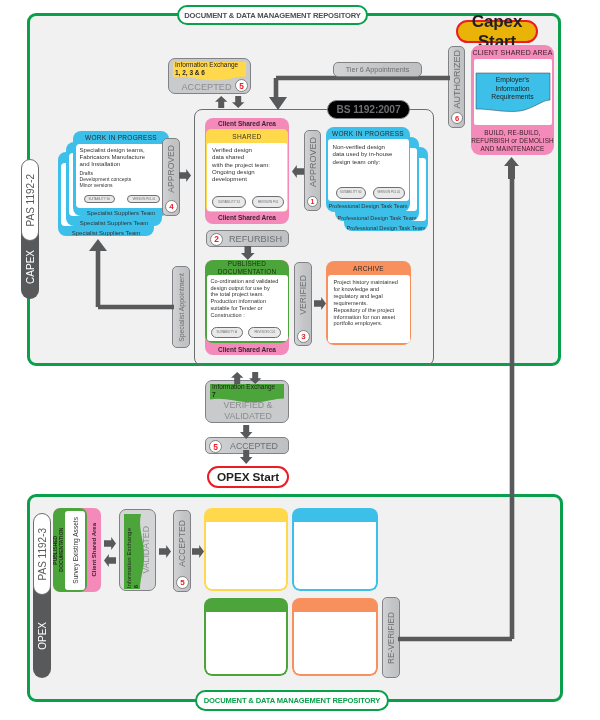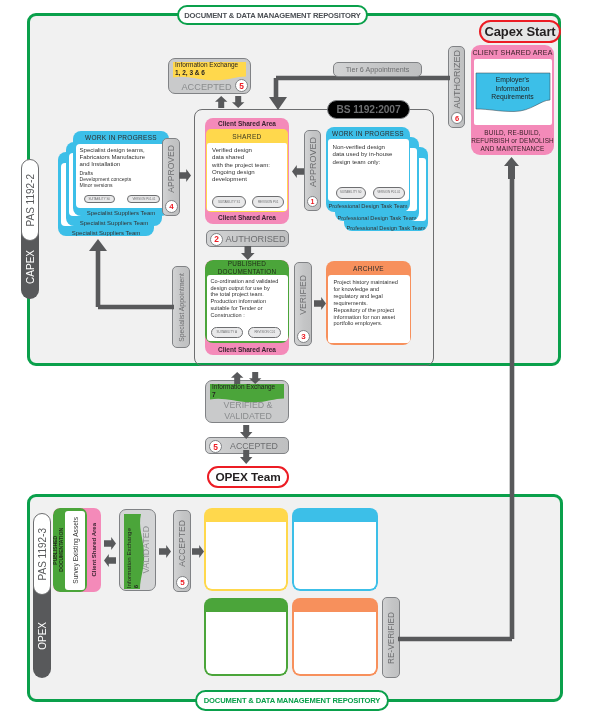--- a/index.html
+++ b/index.html
@@ -223,35 +223,35 @@
   <div class="abs gtab" style="left:448px;top:46px;width:17px;height:82px;">
     <div class="abs ctr" style="left:0;top:0;width:15px;height:64px;font-size:9px;">
       <span class="vtxt">AUTHORIZED</span>
     </div>
     <div class="abs num ctr" style="left:2px;bottom:3px;width:12px;height:12px;font-size:7.5px;">
       <span>6</span>
     </div>
   </div>
 
   <div class="abs gtab ctr" style="left:206px;top:230px;width:83px;height:17px;font-size:9.2px;padding-left:16px;">
-    <span>AUTHORISED</span>
+    <span>REFURBISH</span>
     <div class="abs num ctr" style="left:3px;top:1.5px;width:13px;height:13px;font-size:8.4px;">
       <span>2</span>
     </div>
   </div>
 
   <div class="abs gtab ctr" style="left:172px;top:266px;width:18px;height:82px;font-size:6.8px;">
     <span class="vtxt">Specialist Appointment</span>
   </div>
 
   <div class="abs gtab ctr" style="left:333px;top:62px;width:89px;height:15px;font-size:7.2px;z-index:8;">
     <span>Tier 6 Appointments</span>
   </div>
 
-  <div class="abs ctr" style="left:479px;top:20px;width:82px;height:23px;background:#e5e5e5;border:2.4px solid #ec1c24;border-radius:12px;font-size:13px;font-weight:bold;color:#231f20;letter-spacing:-0.1px;">
+  <div class="abs ctr" style="left:456px;top:20px;width:82px;height:23px;background:#eab308;border:2.4px solid #ec1c24;border-radius:12px;font-size:17px;font-weight:bold;color:#231f20;letter-spacing:-0.1px;">
     <span>Capex Start</span>
   </div>
 
   <div class="abs card" style="left:471px;top:45px;width:83px;height:110px;background:#f48ab9;border-radius:9px;">
     <div class="ctr" style="height:14px;font-size:7.0px;color:#3a2129;font-weight:normal;letter-spacing:0.2px;">
       <span>CLIENT SHARED AREA</span>
     </div>
     <div style="margin:0 2.5px;height:66px;background:#fff;border-radius:2px;position:relative;">
       <svg width="78" height="66" viewBox="0 0 78 66" style="position:absolute;left:0;top:0;">
         <path d="M2 14 L76 14 L76 41 C67 41 57 52.5 40 52.5 C23 52.5 16 50 2 50 Z" fill="#3cbfe8" stroke="#3f4a52" stroke-width="0.55"></path>
@@ -300,21 +300,21 @@
   </div>
 
   <div class="abs gtab ctr" style="left:205px;top:437px;width:84px;height:17px;font-size:8.8px;padding-left:14px;">
     <span>ACCEPTED</span>
     <div class="abs num ctr" style="left:3px;top:2px;width:13px;height:13px;font-size:8.4px;">
       <span>5</span>
     </div>
   </div>
 
   <div class="abs ctr" style="left:207px;top:466px;width:82px;height:22px;background:#fff;border:2.4px solid #ec1c24;border-radius:11px;font-size:11.8px;font-weight:bold;color:#231f20;letter-spacing:-0.1px;">
-    <span>OPEX Team</span>
+    <span>OPEX Start</span>
   </div>
 
   <div class="abs card" style="left:53px;top:508px;width:48px;height:84px;background:#f48ab9;border-radius:7px;">
     <div style="position:absolute;left:0;top:0;width:34px;height:84px;background:#4ba53a;border-radius:7px;overflow:hidden;">
       <div class="ctr" style="position:absolute;left:0;top:0;width:12px;height:84px;font-size:5.0px;color:#1f2b18;font-weight:bold;">
         <span class="vtxt" style="line-height:5.6px;text-align:center;">
           <span>PUBLISHED</span><br>
           <span>DOCUMENTATION</span>
         </span>
       </div>

